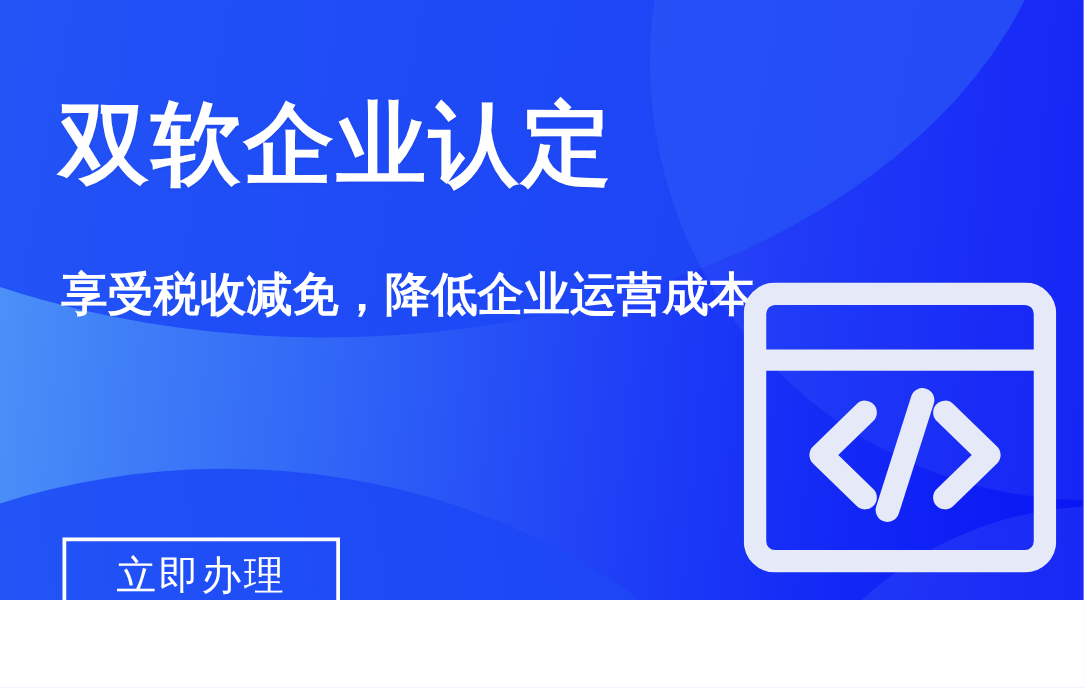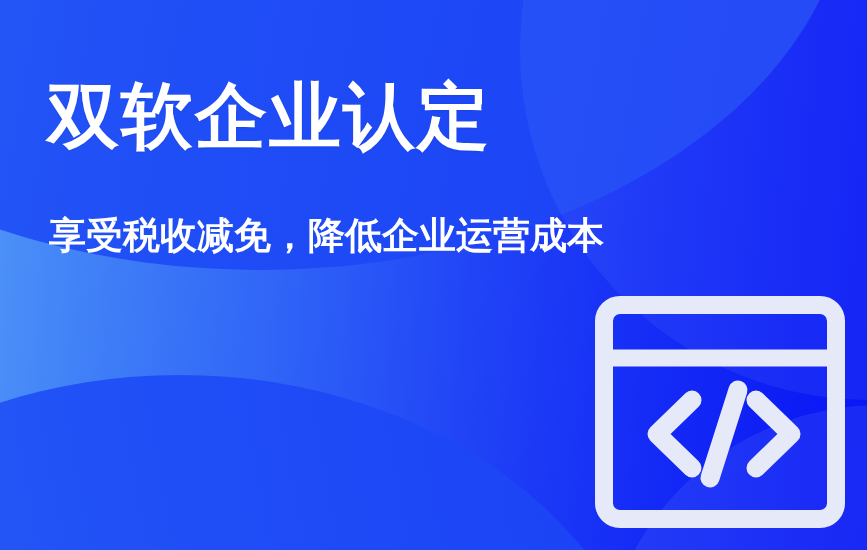--- a/index.html
+++ b/index.html
@@ -6,21 +6,21 @@
   html, body {
     margin: 0;
     padding: 0;
     background: #ffffff;
   }
   * { box-sizing: border-box; }
 
   .banner {
     position: relative;
     width: 867px;
-    height: 550px;
+    height: 480px;
     overflow: hidden;
     font-family: "Liberation Sans", "DejaVu Sans", sans-serif;
     background: linear-gradient(95deg,
         #4e93f8 0%,
         #3f7ef7 14%,
         #2f63f7 34%,
         #2145f6 54%,
         #152cf6 74%,
         #0d1df5 90%,
         #0a15f4 100%);
@@ -148,20 +148,21 @@
   <div class="shape blob-topleft"></div>
   <div class="shape blob-bottomleft"></div>
   <div class="shape circle-topright"></div>
   <div class="shape circle-bottomright"></div>
 
   <div class="content">
     <h1 class="title">双软企业认定</h1>
 
     <p class="subtitle">享受税收减免，降低企业运营成本</p>
 
+    <button class="cta-button">立即办理</button>
   </div>
 
   <div class="code-icon">
     <svg viewBox="0 0 250 232" xmlns="http://www.w3.org/2000/svg" aria-hidden="true">
 
       <rect x="9" y="9" width="232" height="214" rx="16" ry="16" fill="none" stroke="#e6e9f8" stroke-width="18"></rect>
 
       <line x1="9" y1="62" x2="241" y2="62" stroke="#e6e9f8" stroke-width="17"></line>
 
       <polyline points="97,104 62,138 97,172" fill="none" stroke="#e6e9f8" stroke-width="19" stroke-linecap="round" stroke-linejoin="round"></polyline>

